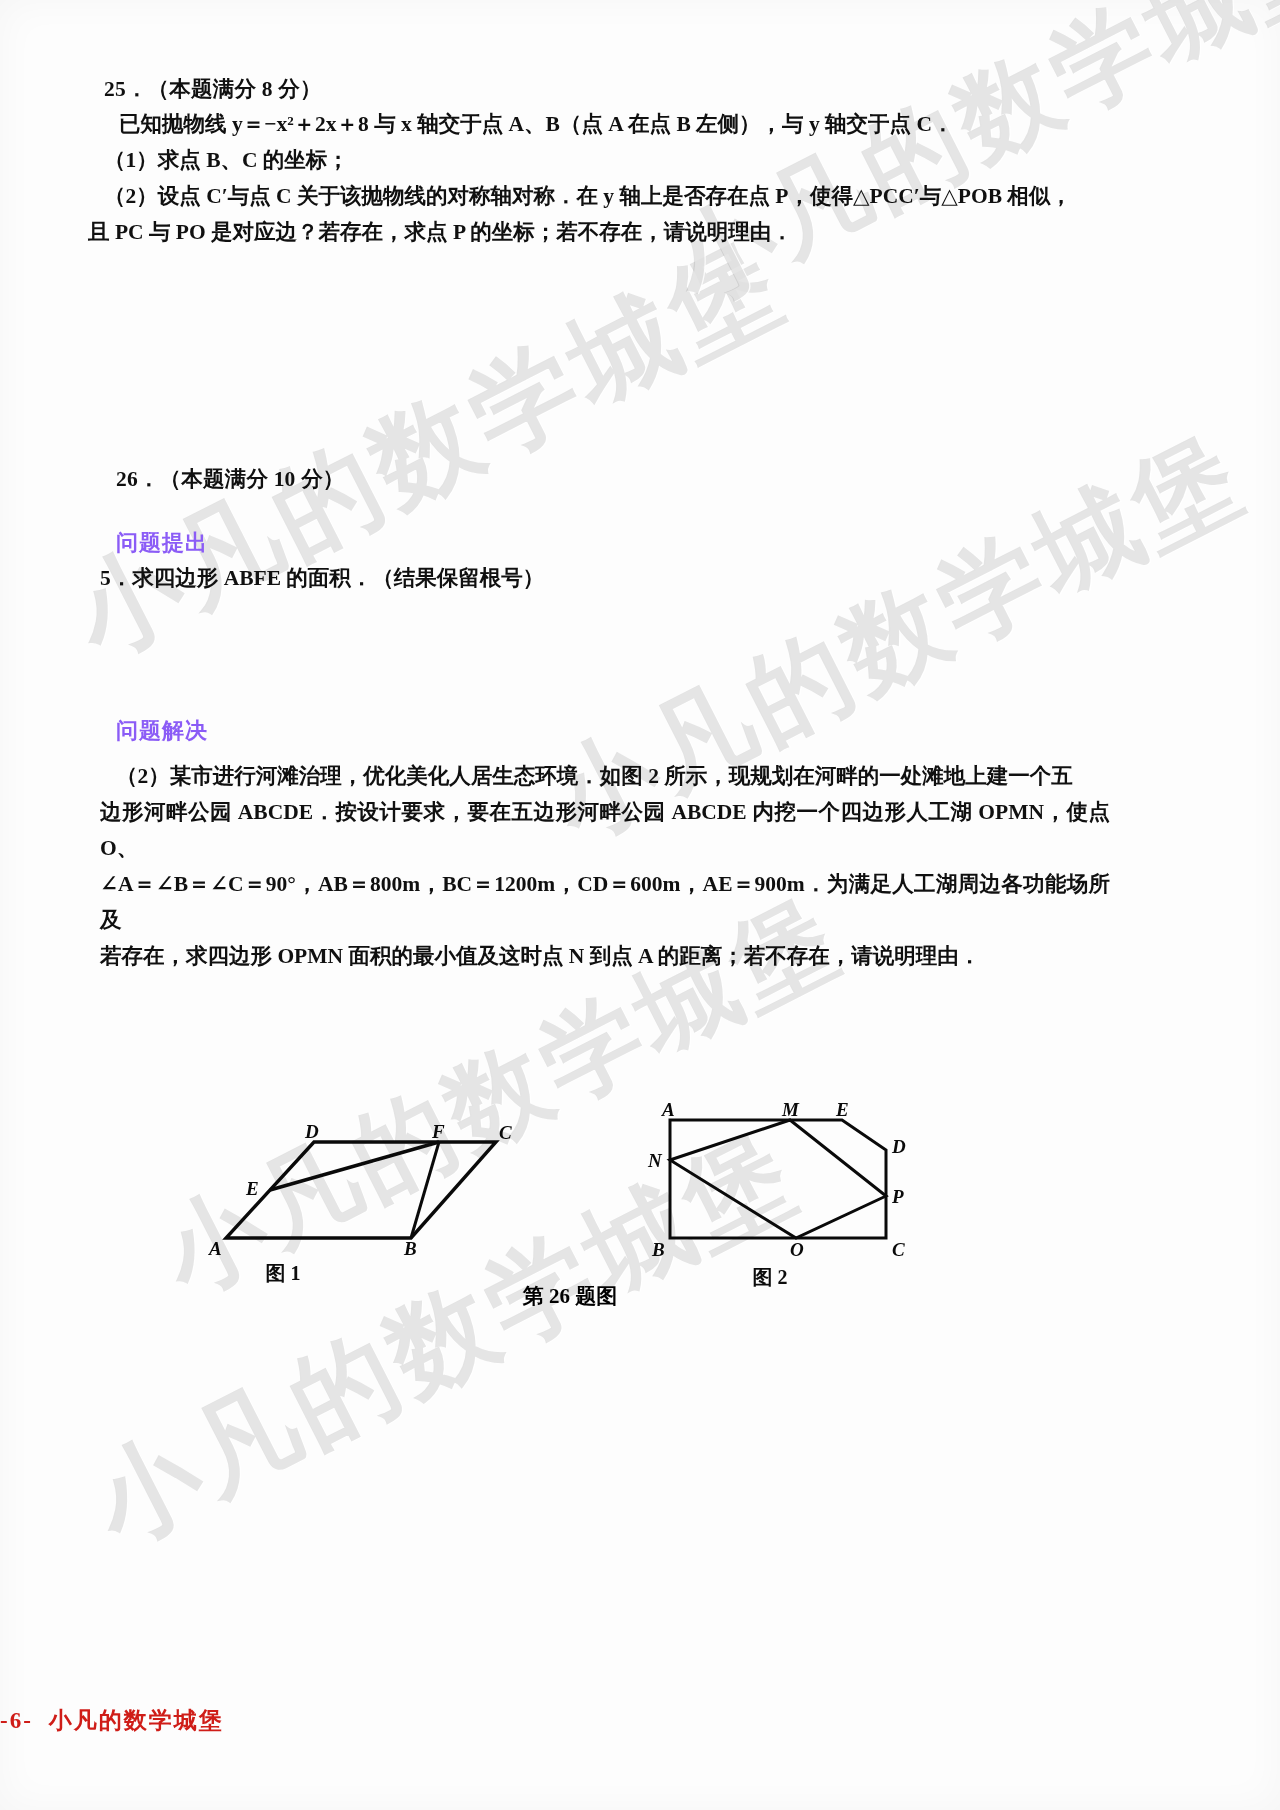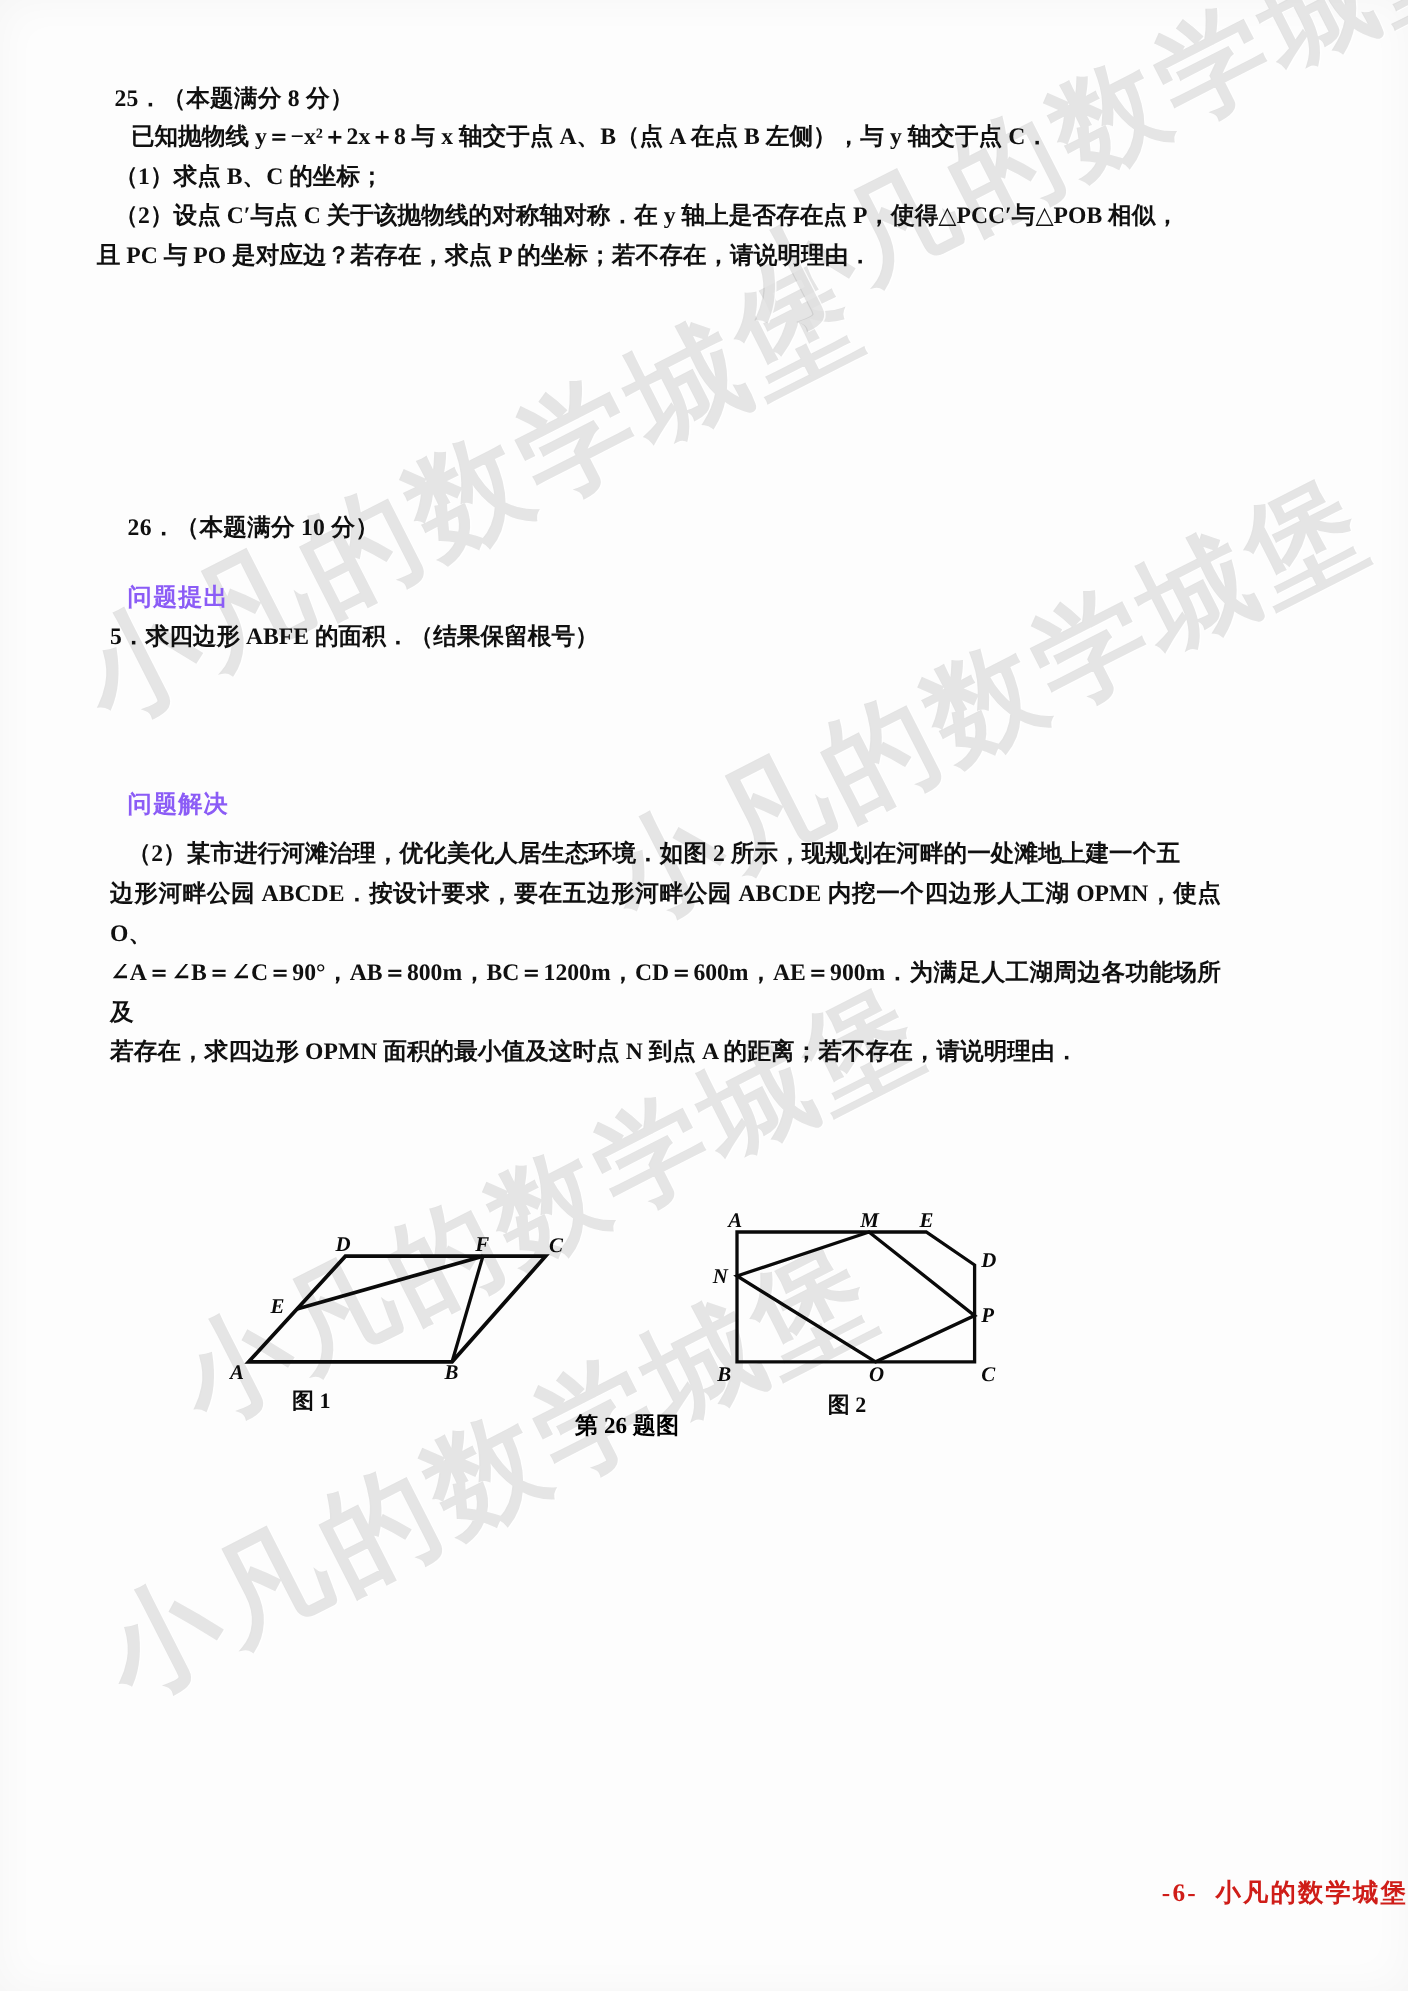--- a/index.html
+++ b/index.html
@@ -99,21 +99,21 @@
     letter-spacing: 6px;
     text-shadow: 1px 1px 0 rgba(255,255,255,0.85);
   }
 
   
   .footer {
     position: absolute;
     left: 0;
     top: 1705px;
     width: 1280px;
-    text-align: right;
+    text-align: left;
     font-size: 23px;
     font-weight: 800;
     color: #cf1d18;
     font-family: "Liberation Serif", "DejaVu Serif", serif;
     letter-spacing: 2px;
   }
   .footer .pg { color: #cf1d18; margin-right: 16px; }
 </style>
 </head>
 <body>

